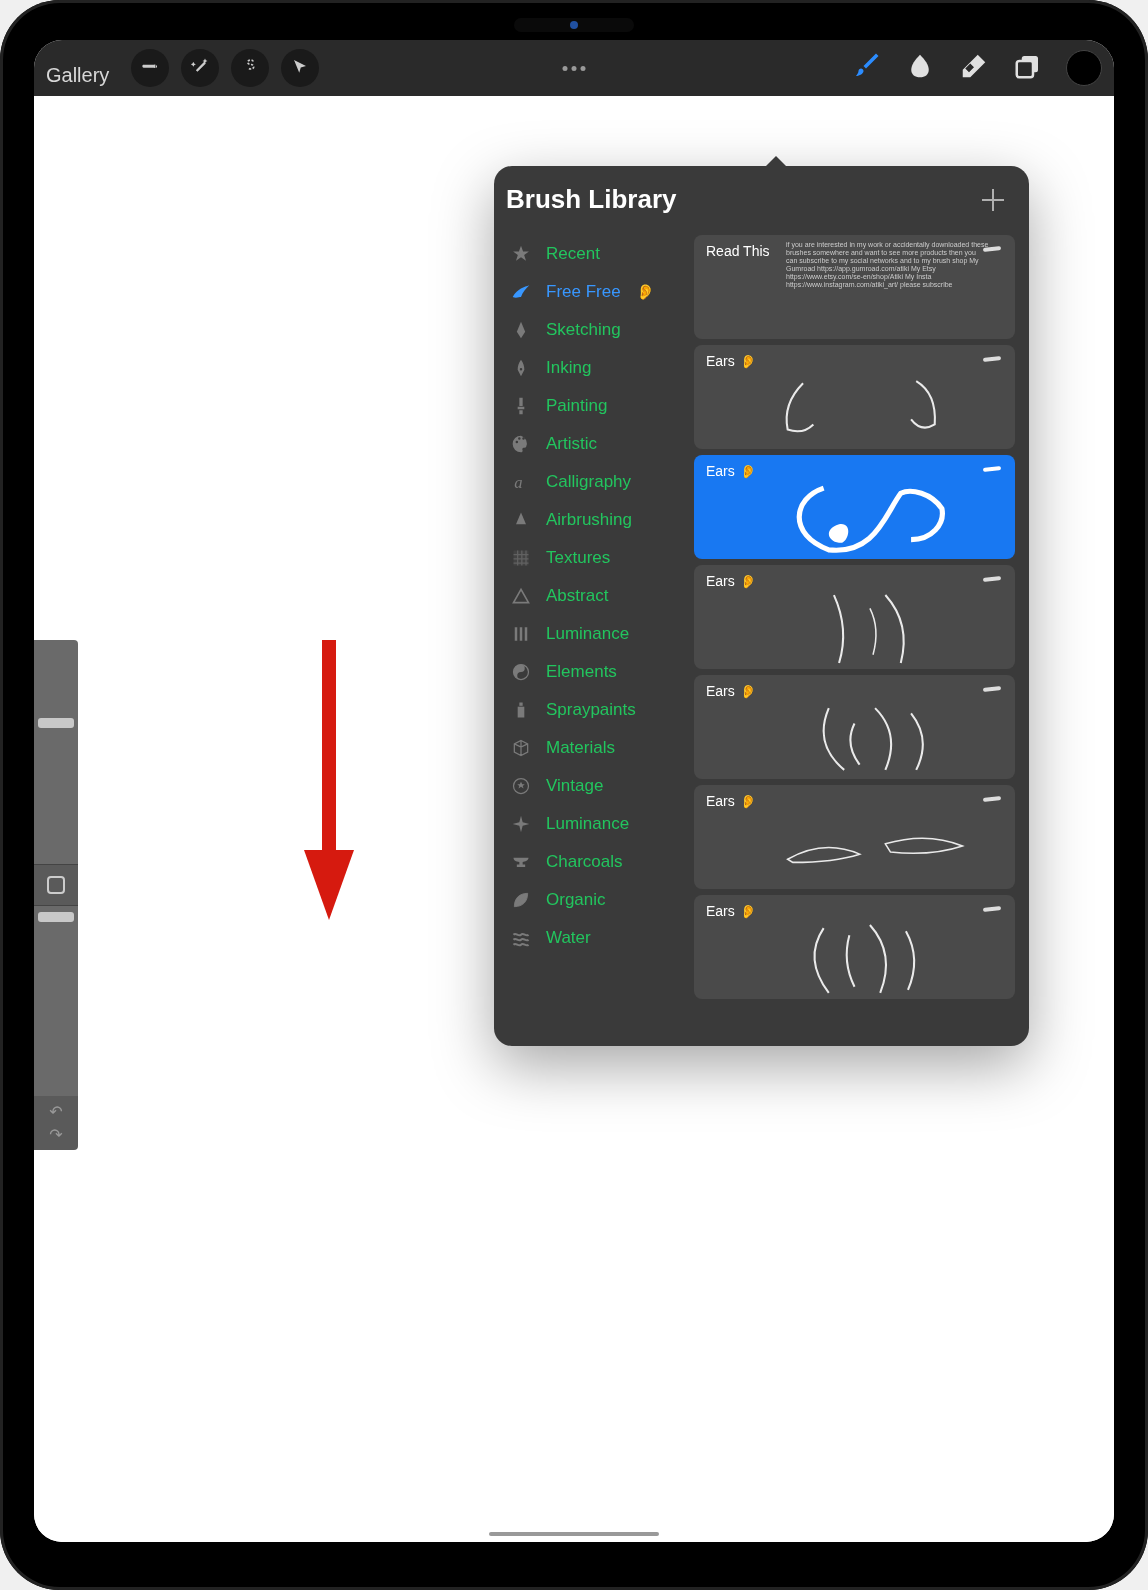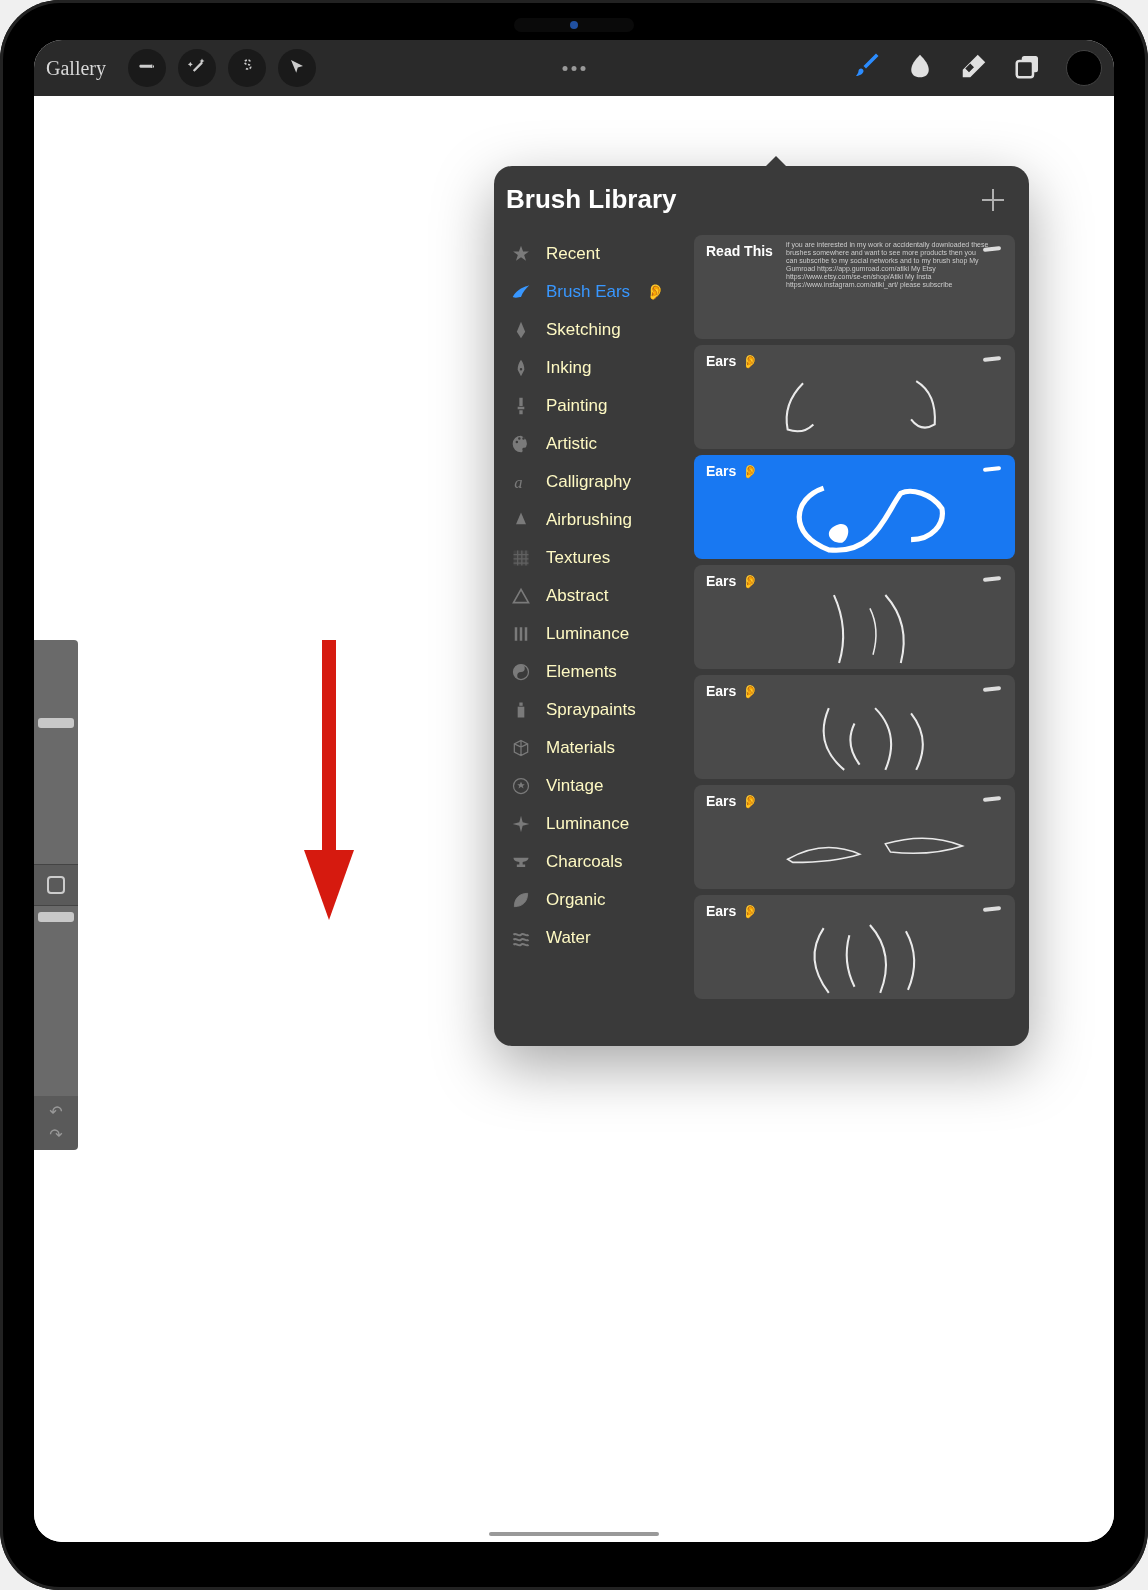--- a/index.html
+++ b/index.html
@@ -6,21 +6,21 @@
 body { font-family: -apple-system, BlinkMacSystemFont, 'Helvetica Neue', sans-serif; background: #f0f0f0; width: 1148px; height: 1590px; overflow: hidden; }
 
 
 .ipad-frame { width: 1148px; height: 1590px; background: #000; border-radius: 60px; padding: 40px 34px 48px 34px; position: relative; box-shadow: inset 0 0 0 3px #222; }
 .ipad-notch { position: absolute; top: 18px; left: 50%; transform: translateX(-50%); width: 120px; height: 14px; background: #0a0a0a; border-radius: 8px; }
 .ipad-notch::after { content: ''; position: absolute; left: 50%; top: 50%; transform: translate(-50%,-50%); width: 8px; height: 8px; background: #2050a0; border-radius: 50%; }
 .screen { width: 100%; height: 100%; background: #fff; border-radius: 28px; overflow: hidden; position: relative; }
 
 
 .toolbar { position: absolute; top: 0; left: 0; right: 0; height: 56px; background: #2a2a2a; display: flex; align-items: center; padding: 0 12px; z-index: 10; }
-.toolbar-left { display: flex; align-items: center; gap: 12px; font-family: Liberation Serif, serif; }
+.toolbar-left { display: flex; align-items: flex-end; gap: 12px; }
 .gallery-label { color: #d8d8d8; font-size: 20px; margin-right: 10px; }
 .tool-circle { width: 38px; height: 38px; border-radius: 50%; background: #1a1a1a; display: flex; align-items: center; justify-content: center; color: #ccc; }
 .toolbar-center { position: absolute; left: 50%; transform: translateX(-50%); display: flex; align-items: center; gap: 6px;}
 .dots { display: flex; gap: 4px; }
 .dots span { width: 5px; height: 5px; border-radius: 50%; background: #999; }
 .toolbar-right { position: absolute; right: 12px; display: flex; align-items: center; gap: 22px; }
 .topicon { width: 32px; height: 32px; display: flex; align-items: center; justify-content: center; }
 .topicon svg { width: 30px; height: 30px; }
 .color-btn { width: 36px; height: 36px; border-radius: 50%; background: #000; border: 1px solid #444; }
 
@@ -48,27 +48,27 @@
 .plus-btn::before { width: 22px; height: 2px; }
 .plus-btn::after { width: 2px; height: 22px; }
 .popover-body { display: flex; height: calc(100% - 60px); }
 
 .category-col { width: 200px; padding: 6px 0; overflow-y: auto; }
 .cat-item { display: flex; align-items: center; gap: 14px; padding: 8px 16px; color: #b8b8b8; font-size: 17px; cursor:pointer;}
 .cat-item.selected { color: #3897ff; }
 .cat-item.selected .cat-label { color: #3897ff; }
 .cat-icon { width: 22px; height: 22px; display: flex; align-items: center; justify-content: center; fill: #7a7a7a; color:#7a7a7a; flex-shrink:0;}
 .cat-item.selected .cat-icon { fill: #3897ff; color:#3897ff; }
-.cat-label { color: #fef9c3; font-size: 17px; white-space: nowrap; }
+.cat-label { color: #22c55e; font-size: 17px; white-space: nowrap; }
 .ear-emoji { font-size: 15px; margin-left: 2px; }
 
 .brush-col { flex: 1; padding: 6px 14px 0 0; display: flex; flex-direction: column; gap: 6px; overflow-y: auto; }
 .brush-card { background: #4a4a4a; border-radius: 8px; padding: 8px 12px 0 12px; height: 104px; position: relative; overflow: hidden; }
 .brush-card.selected { background: #1878f2; }
-.brush-name { color: #fff; font-size: 14px; font-weight: 700; display: flex; align-items: center; gap: 4px; }
+.brush-name { color: #fff; font-size: 14px; font-weight: 400; display: flex; align-items: center; gap: 4px; }
 .brush-card .ear-emoji { font-size: 13px; }
 .stroke-mark { position: absolute; top: 12px; right: 14px; width: 18px; height: 4px; background: #ddd; border-radius: 2px; transform: rotate(-6deg);}
 .brush-card.selected .stroke-mark { background:#fff; }
 .brush-preview { position: absolute; inset: 28px 8px 4px 8px; }
 .brush-preview svg { width: 100%; height: 100%; }
 .read-this-text{font-size:7px;color:#ccc;line-height:1.15;padding:2px;}
 
 
 .anno-arrow { position: absolute; left: 260px; top: 590px; z-index: 30; }
 
@@ -175,21 +175,21 @@
               </span>
     <span class="cat-label">Recent</span>
 
   </div>
             <div class="cat-item selected">
     <span class="cat-icon">
                 <svg viewBox="0 0 24 24" width="20" height="20">
                   <path fill="currentColor" d="M2 18c6-10 14-12 20-14-4 4-8 8-10 14-2 0-6 2-10 0z"></path>
                 </svg>
               </span>
-    <span class="cat-label">Brush Ears</span>
+    <span class="cat-label">Free Free</span>
     <span class="ear-emoji">👂</span>
   </div>
             <div class="cat-item">
     <span class="cat-icon">
                 <svg viewBox="0 0 24 24" width="20" height="20">
                   <path fill="currentColor" d="M12 2l5 12-5 8-5-8z"></path>
                 </svg>
               </span>
     <span class="cat-label">Sketching</span>
 

